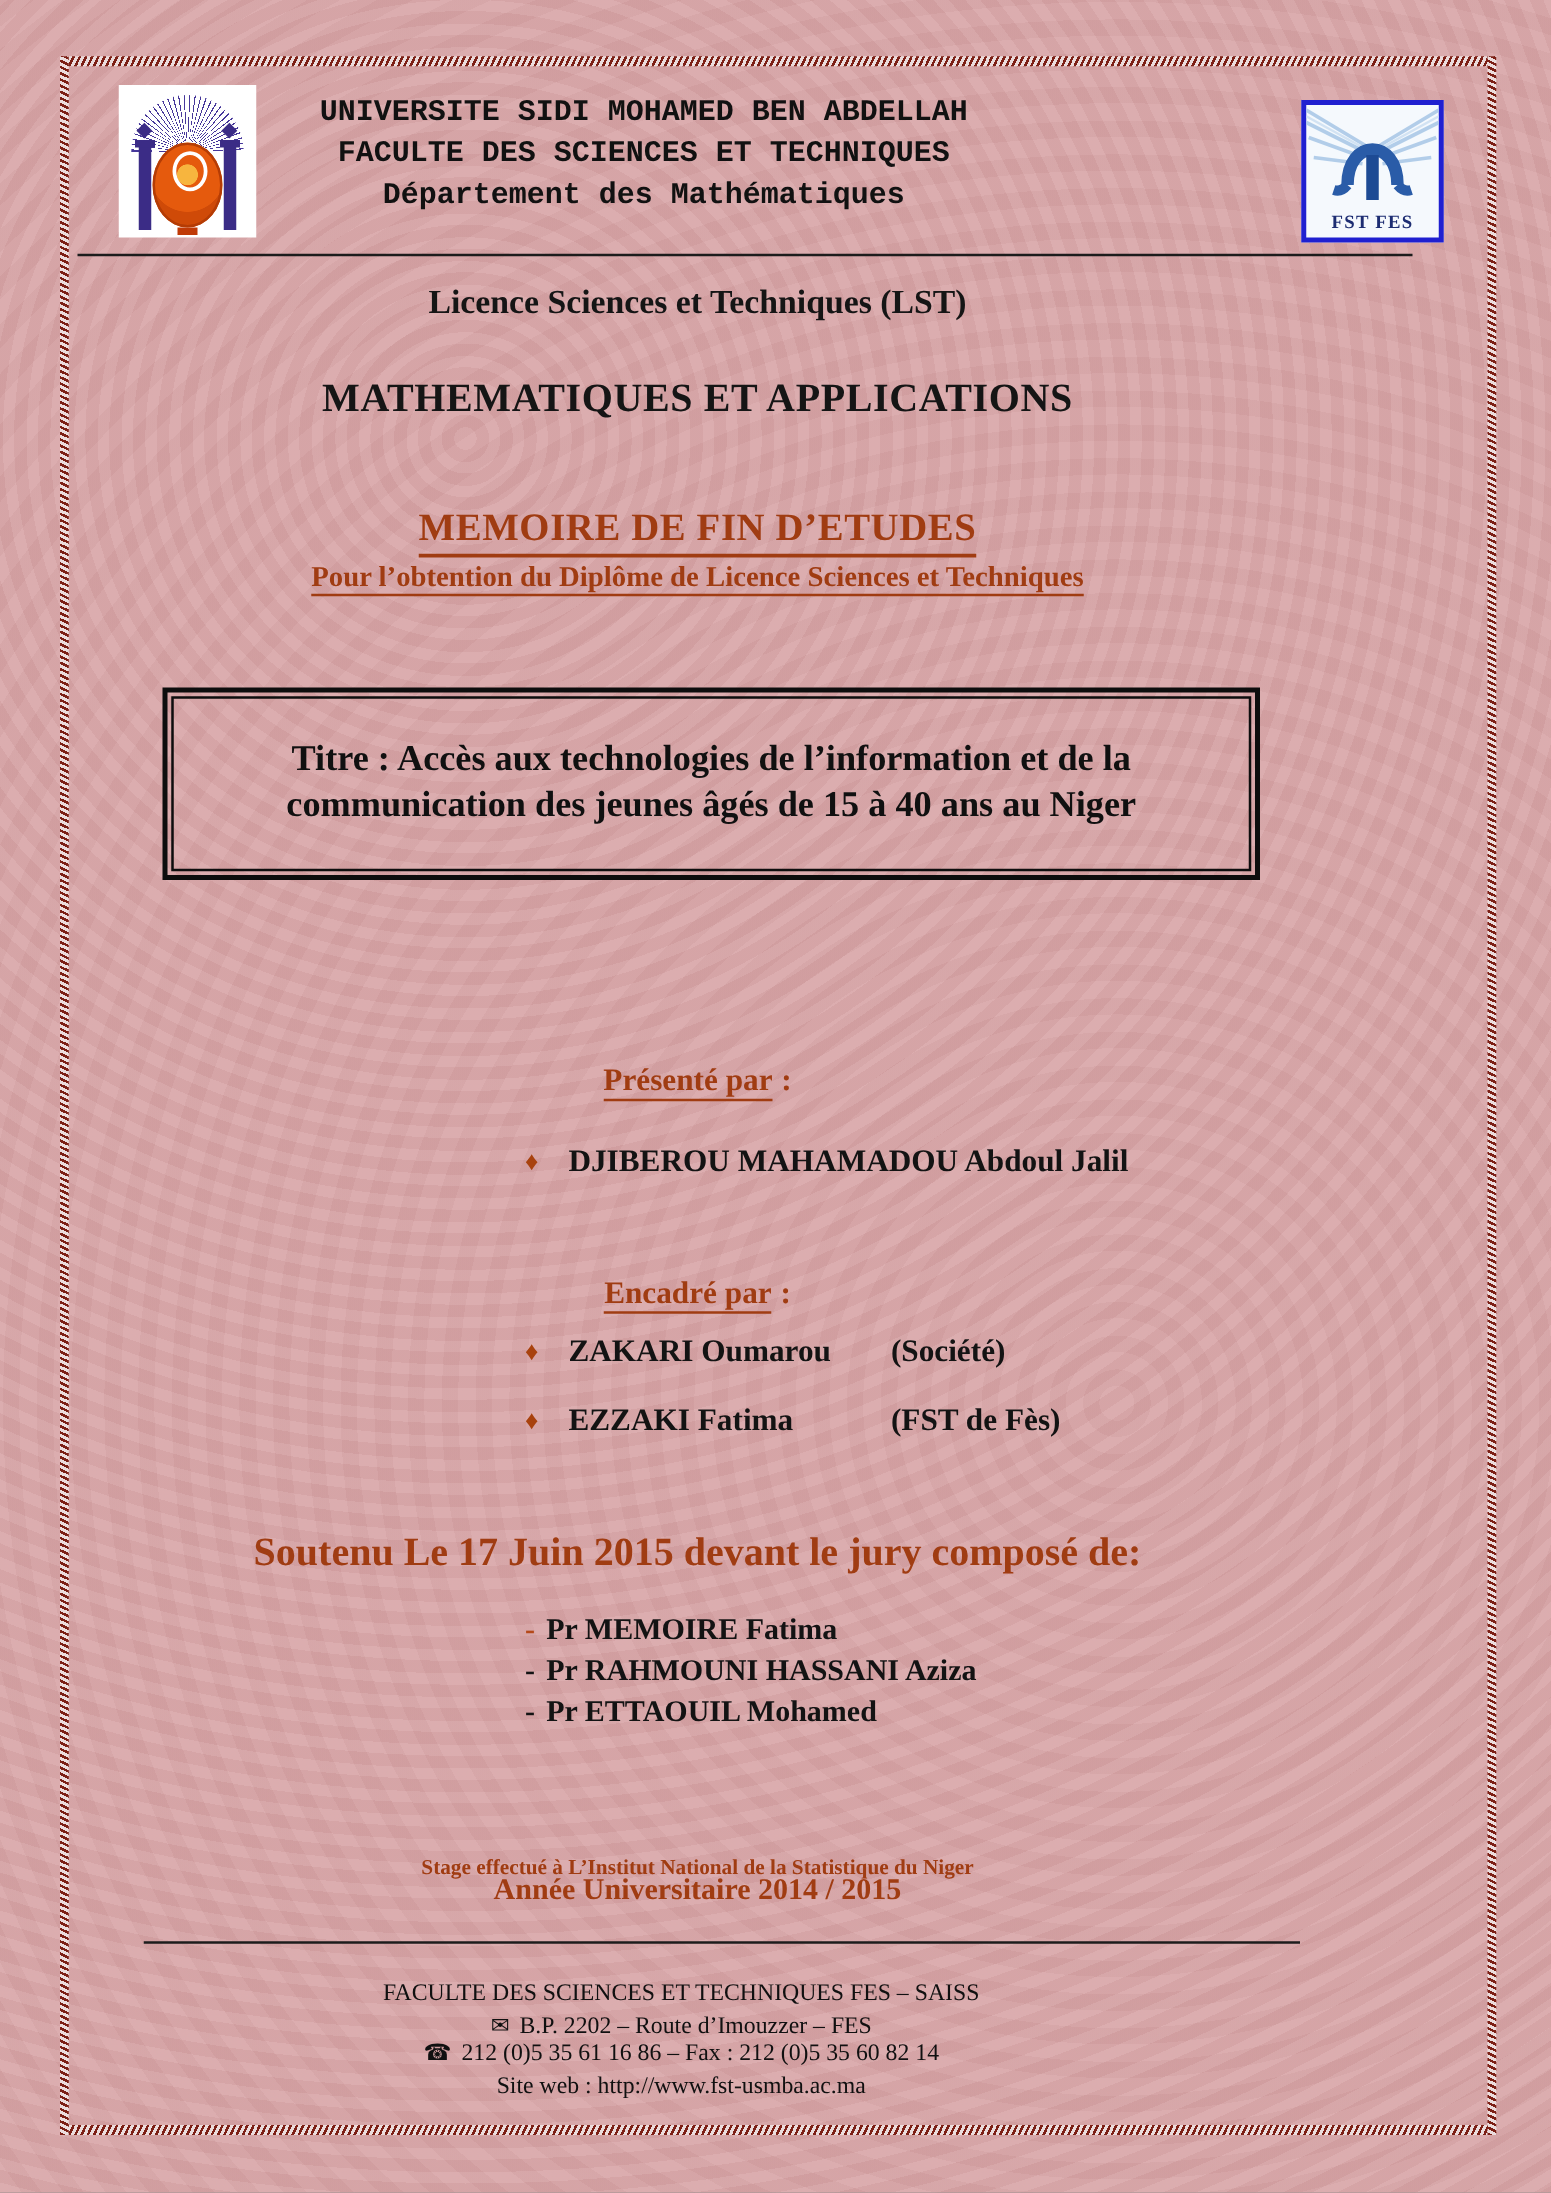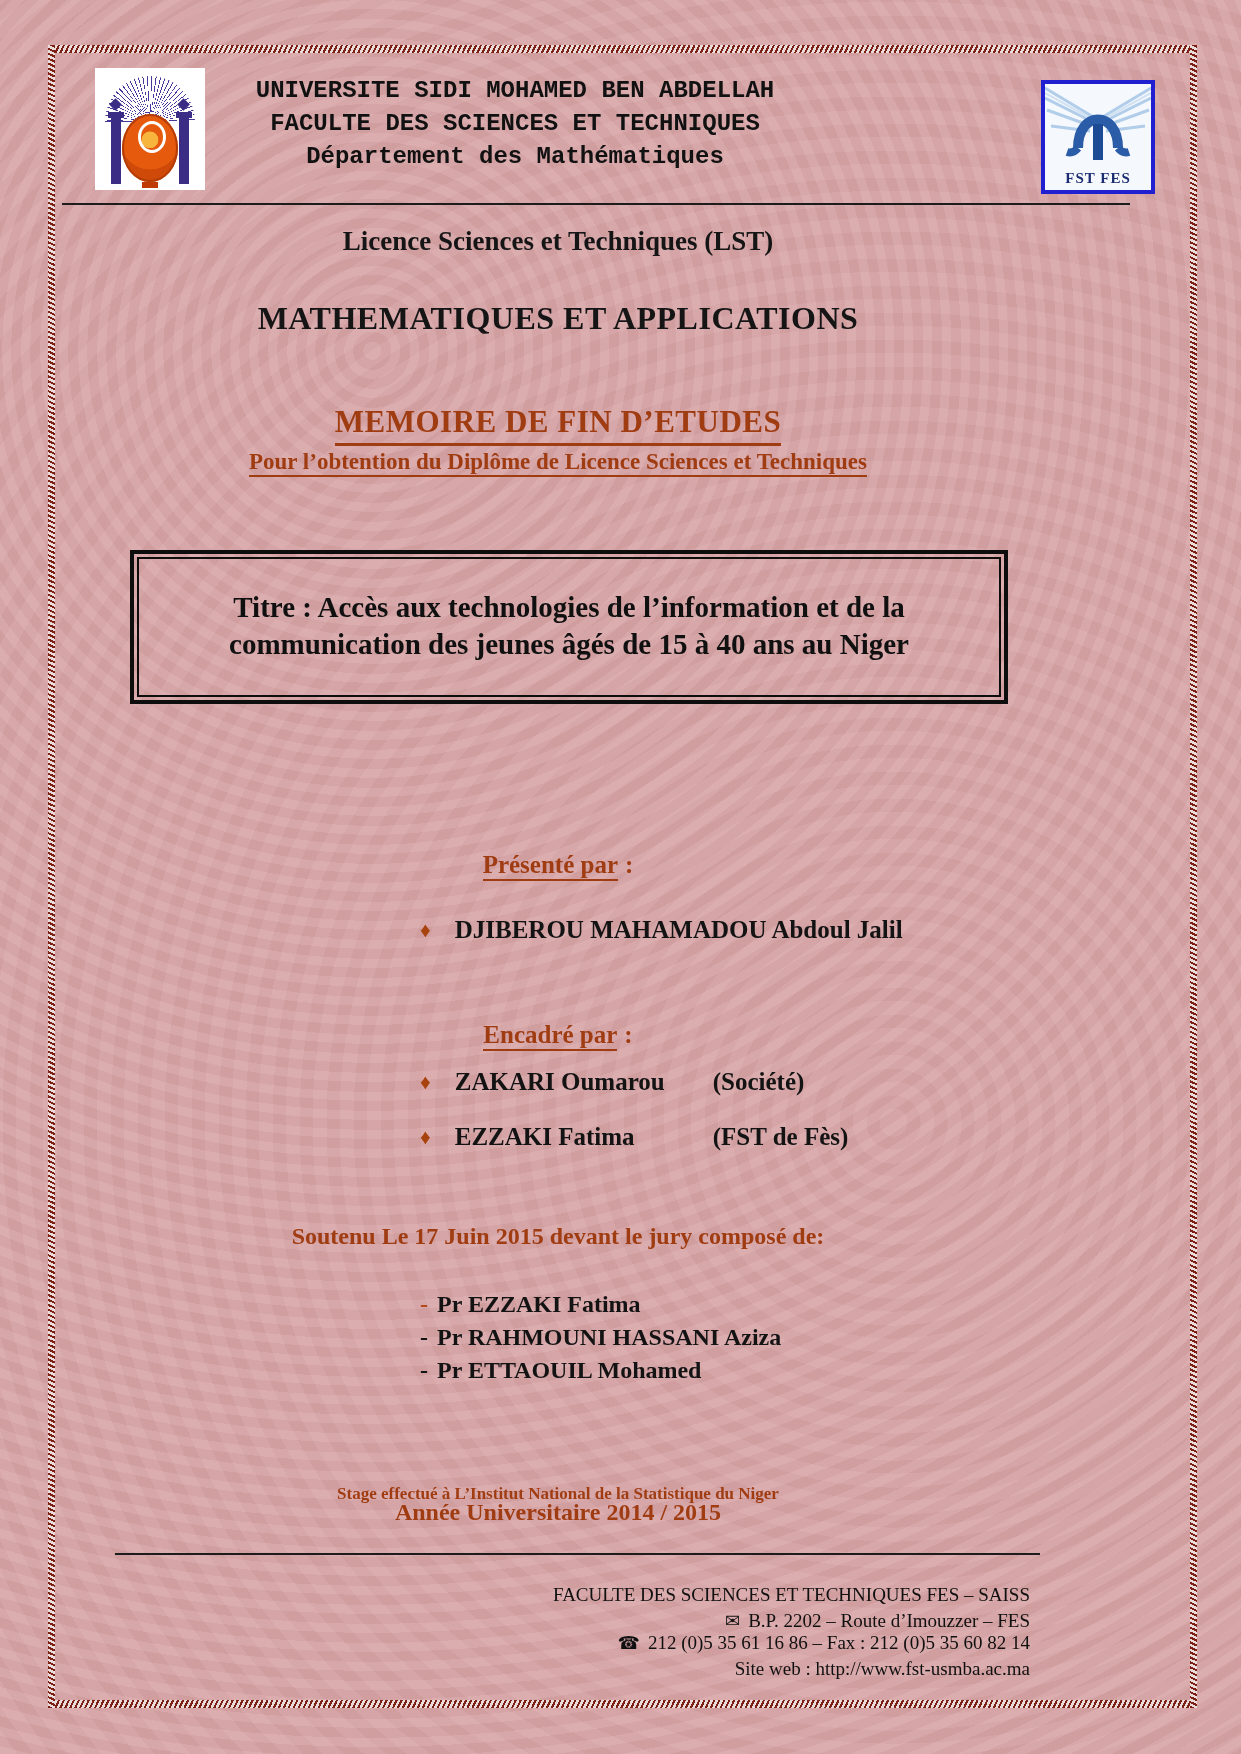--- a/index.html
+++ b/index.html
@@ -69,30 +69,30 @@
   .heading { font-size:25px; }
   .presenter { top:851px; }
   .encadre   { top:1021px; }
 
   .brow { position:absolute; left:420px; font-size:25px; font-weight:bold; color:#131313; line-height:1.1; }
   .diamond { color:#a8420e; font-size:21px; margin-right:24px; vertical-align:1px; }
   .student { top:916px; }
   .sup1 { top:1068px; } .sup2 { top:1123px;font-family:Liberation Serif, serif; }
   .sname { display:inline-block; width:258px; }
 
-  .soutenu { top:1223px; font-size:24px; }
+  .soutenu { top:1223px; font-size:32px; }
   .jury { position:absolute; left:420px; font-size:24px; font-weight:bold; color:#131313; line-height:1.1; }
   .j1 { top:1291px; } .j2 { top:1324px; } .j3 { top:1357px; }
   .jdash { margin-right:9px; }
   .jdash.red { color:#b5491a; }
 
   .stage { top:1484px; font-size:17px; }
   .annee { top:1499px; font-size:24px; }
 
-  .fline { position:absolute; left:60px; width:970px; text-align:right; font-size:19px; line-height:21px; color:#101010;font-family:Liberation Serif, serif; }
+  .fline { position:absolute; left:60px; width:970px; text-align:center; font-size:19px; line-height:21px; color:#101010;font-family:Liberation Serif, serif; }
   .f1 { top:1584px; } .f2 { top:1610px; } .f3 { top:1632px; } .f4 { top:1658px; }
   .ficon { margin-right:8px; font-size:18px; }
 </style>
 </head>
 <body>
 
 <div class="page">
 
   <div class="frame top"></div>
   <div class="frame bottom"></div>
@@ -163,21 +163,21 @@
   </div>
   <div class="brow sup1">
     <span class="diamond">♦</span><span class="sname">ZAKARI Oumarou</span><span>(Société)</span>
   </div>
   <div class="brow sup2">
     <span class="diamond">♦</span><span class="sname">EZZAKI Fatima</span><span>(FST de Fès)</span>
   </div>
 
   <div class="cblock soutenu b accent">Soutenu Le 17 Juin 2015 devant le jury composé de:</div>
   <div class="jury j1">
-    <span class="jdash red">-</span><span>Pr EZZAKI Fatima</span>
+    <span class="jdash red">-</span><span>Pr MEMOIRE Fatima</span>
   </div>
   <div class="jury j2">
     <span class="jdash">-</span><span>Pr RAHMOUNI HASSANI  Aziza</span>
   </div>
   <div class="jury j3">
     <span class="jdash">-</span><span>Pr ETTAOUIL Mohamed</span>
   </div>
 
   <div class="cblock stage b accent">Stage effectué à L’Institut National de la Statistique  du Niger</div>
   <div class="cblock annee b accent">Année Universitaire  2014 / 2015</div>

